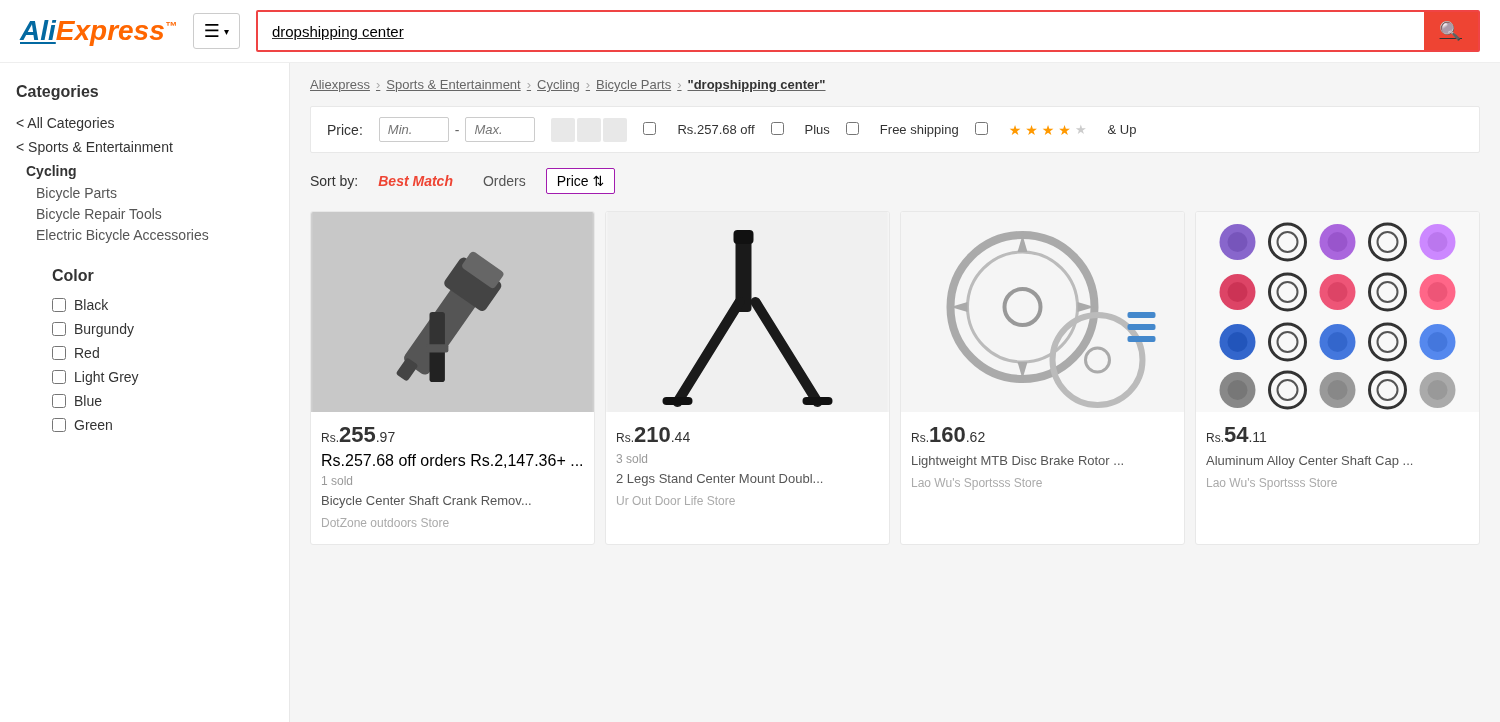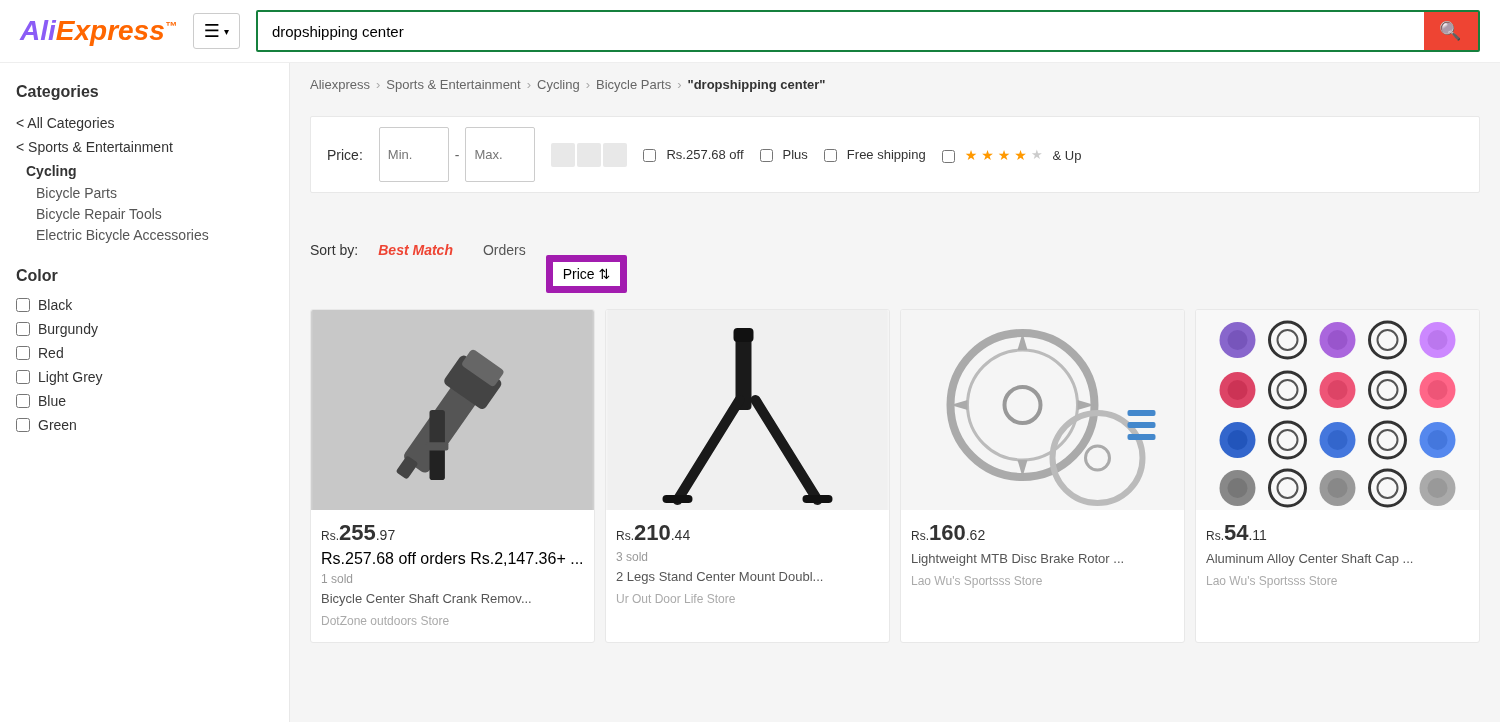--- a/index.html
+++ b/index.html
@@ -29,23 +29,24 @@
       border-radius: 3px;
       cursor: pointer;
       display: flex;
       align-items: center;
       gap: 4px;
       font-size: 18px;
     }
     .search-bar {
       flex: 1;
       display: flex;
-      border: 2px solid #15803d;
+      border: 2px solid #ef4444;
       border-radius: 2px;
       overflow: hidden;
+      text-decoration: underline;
     }
     .search-bar input {
       flex: 1;
       border: none;
       outline: none;
       padding: 8px 14px;
       font-size: 15px;
     }
     .search-btn {
       background: #e43;
@@ -95,45 +96,46 @@
       margin-left: 10px;
       margin-bottom: 6px;
     }
     .sidebar-item {
       font-size: 14px;
       color: #555;
       margin-left: 20px;
       margin-bottom: 5px;
       cursor: pointer;
     }
-    .color-section { margin-top: 24px; }
+    .color-section { margin-top: 24px; margin-left: 36px; }
     .color-title { font-size: 16px; font-weight: bold; margin-bottom: 12px; }
     .color-item {
       display: flex;
       align-items: center;
       gap: 8px;
       margin-bottom: 8px;
       cursor: pointer;
     }
     .color-item input[type="checkbox"] { width: 14px; height: 14px; cursor: pointer; }
     .color-label { font-size: 14px; }
 
     
     .content {
       flex: 1;
       padding: 14px 20px;
     }
     .breadcrumb {
       font-size: 13px;
       color: #666;
-      margin-bottom: 24px;
+      margin-bottom: 14px;
       display: flex;
       align-items: center;
       gap: 6px;
       flex-wrap: wrap;
+      text-decoration: underline;
     }
     .breadcrumb span { color: #666; }
     .breadcrumb .sep { color: #aaa; }
     .breadcrumb .current { font-weight: bold; color: #333; }
 
     
     .filters {
       background: #fff;
       padding: 10px 16px;
       border-radius: 2px;
@@ -145,42 +147,43 @@
       border: 1px solid #e8e8e8;
     }
     .filter-label { font-size: 14px; color: #333; font-weight: normal; }
     .price-inputs {
       display: flex;
       align-items: center;
       gap: 6px;
     }
     .price-input {
       border: 1px solid #ccc;
-      padding: 19px 8px;
+      padding: 4px 8px;
       width: 70px;
       border-radius: 2px;
       font-size: 13px;
+      font-style: italic;
     }
     .price-dash { color: #666; }
     .price-btns {
       display: flex;
       gap: 2px;
     }
     .price-btn {
       width: 24px;
       height: 24px;
       background: #e8e8e8;
       border: none;
       cursor: pointer;
       border-radius: 2px;
     }
     .filter-check-item {
       display: flex;
-      align-items: flex-end;
-      gap: 10px;
+      align-items: flex-start;
+      gap: 21px;
       font-size: 13px;
     }
     .filter-check-item input { cursor: pointer; }
     .stars-filter {
       display: flex;
       align-items: center;
       gap: 4px;
     }
     .stars { color: #f90; font-size: 14px; }
     .star-empty { color: #ccc; }
@@ -197,27 +200,26 @@
       border: none;
       background: none;
       padding: 6px 10px;
       cursor: pointer;
       font-size: 14px;
       border-radius: 2px;
     }
     .sort-btn.active { color: #e43; font-weight: bold; font-style: italic; }
     .sort-btn.inactive { color: #555; }
     .sort-price {
-      border: 7px solid #a21caf;
+      border: 1px solid #a21caf;
       padding: 4px 10px;
       border-radius: 2px;
       cursor: pointer;
       font-size: 14px;
       background: #fff;
-      margin-top: 48px;
     }
 
     
     .products-grid {
       display: grid;
       grid-template-columns: repeat(4, 1fr);
       gap: 10px;
     }
     .product-card {
       background: #fff;
@@ -274,21 +276,21 @@
     .img-wrench { background: #d0d0d0; }
     .img-stand { background: #f5f5f5; }
     .img-rotor { background: #f5f5f5; }
     .img-caps { background: #f8f8f8; }
   </style>
 </head>
 <body>
 
 <div class="header">
   <div class="logo">
-    <span style="color:#8b5cf6;">Ali</span><span style="color:#f60;margin-top:16px;">Express</span><sup style="font-size:12px;color:#f60;">™</sup>
+    <span style="color:#0369a1;text-decoration:underline;">Ali</span><span style="color:#f60;margin-top:16px;">Express</span><sup style="font-size:12px;color:#f60;">™</sup>
   </div>
   <button class="menu-btn">
     <span>☰</span>
     <span style="font-size:10px;">▾</span>
   </button>
   <div class="search-bar">
     <input type="text" value="dropshipping center" placeholder="dropshipping center" style="">
     <button class="search-btn">
       <span>🔍</span>
     </button>

